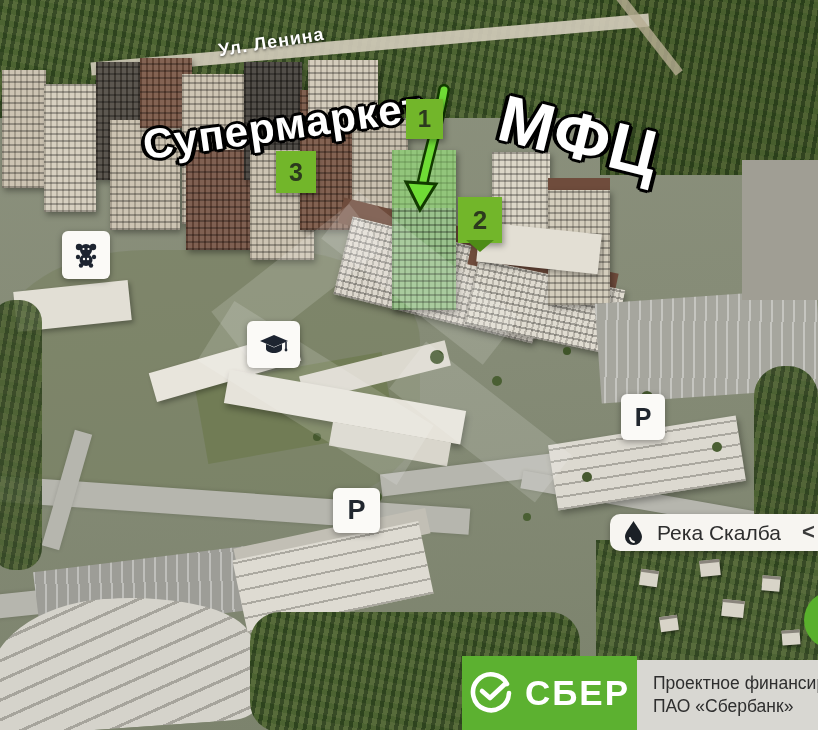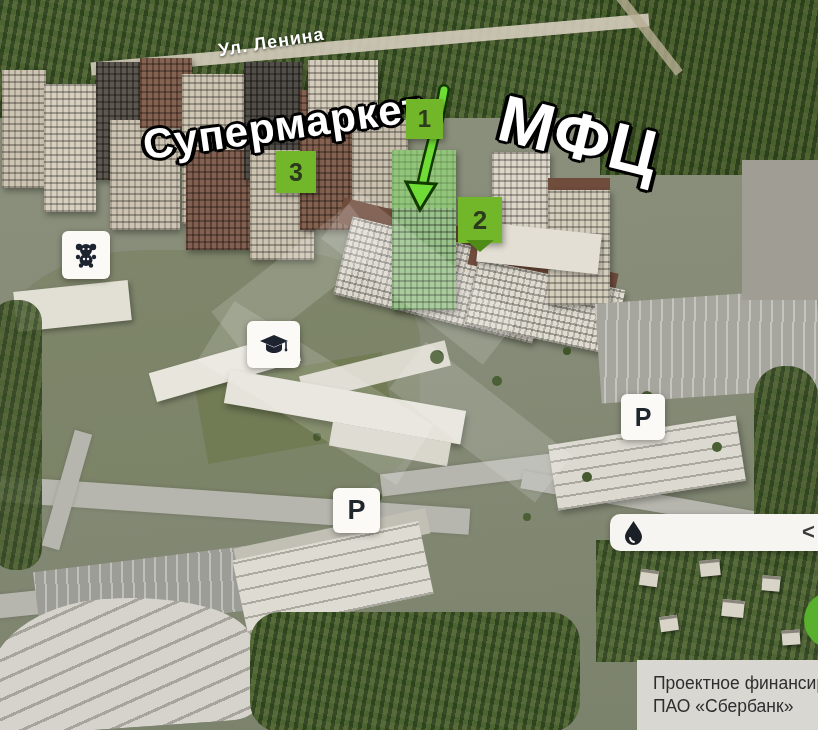--- a/index.html
+++ b/index.html
@@ -203,23 +203,31 @@
 
   <div class="abs poi" style="left:621px;top:394px;width:44px;height:46px;">
     <span class="pletter" style="font-size:25px;">P</span>
   </div>
 
   <div class="abs river-card" style="left:610px;top:514px;width:218px;height:37px;padding-left:14px;">
     <svg width="19" height="25" viewBox="0 0 19 25">
       <path d="M9.5 1 C 13 7, 18 12, 18 17 a8.5 8 0 0 1 -17 0 C 1 12, 6 7, 9.5 1z" fill="#1b2026"></path>
       <path d="M6 18 a5 5 0 0 0 4 4" stroke="#f7f5f1" stroke-width="1.8" fill="none" stroke-linecap="round"></path>
     </svg>
+    <span>Река Скалба</span>
     <span class="chev abs" style="left:192px;top:5px;">&lt;</span>
   </div>
 
   <div class="abs" style="left:804px;top:591px;width:58px;height:58px;border-radius:50%;background:#59b02c;"></div>
 
+  <div class="abs sber-green" style="left:462px;top:656px;width:175px;height:74px;background:#5cb130;">
+    <svg width="44" height="44" viewBox="0 0 44 44">
+      <path d="M38 13 A18 18 0 1 0 40 22" fill="none" stroke="#fff" stroke-width="4.6" stroke-linecap="round"></path>
+      <path d="M13 20 L21 27 L36 13" fill="none" stroke="#fff" stroke-width="4.6" stroke-linecap="round" stroke-linejoin="round"></path>
+    </svg>
+    <span class="sber-brand">СБЕР</span>
+  </div>
   <div class="abs sber-gray" style="left:637px;top:660px;width:260px;height:70px;background:#d8d7d2;box-sizing:border-box;">
     <div>Проектное финансирование</div>
     <div>ПАО «Сбербанк»</div>
   </div>
 
 </div>
 
 </body></html>

